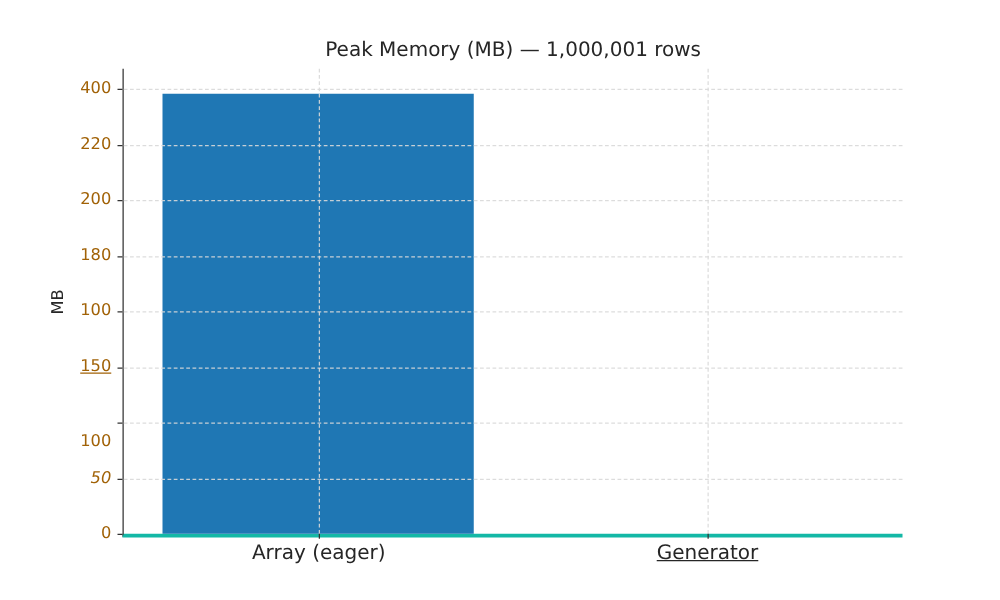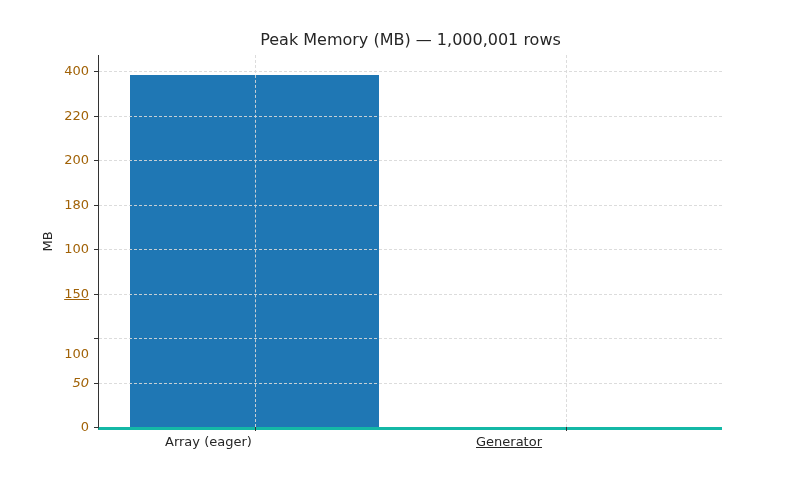--- a/index.html
+++ b/index.html
@@ -91,22 +91,22 @@
     width: 50px;
     text-align: right;
     font-size: 13px;
     line-height: 16px;
     color: #a16207;
   }
   .xtick-label {
     position: absolute;
     top: calc(100% + 6px);
     width: 180px;
-    text-align: left;
-    font-size: 13px;
+    text-align: center;
+    font-size: 16px;
     line-height: 17px;
     color: #262626;
     white-space: nowrap;
   }
 </style>
 </head>
 <body>
 
 <div id="canvas">
   <div id="plot-area">

